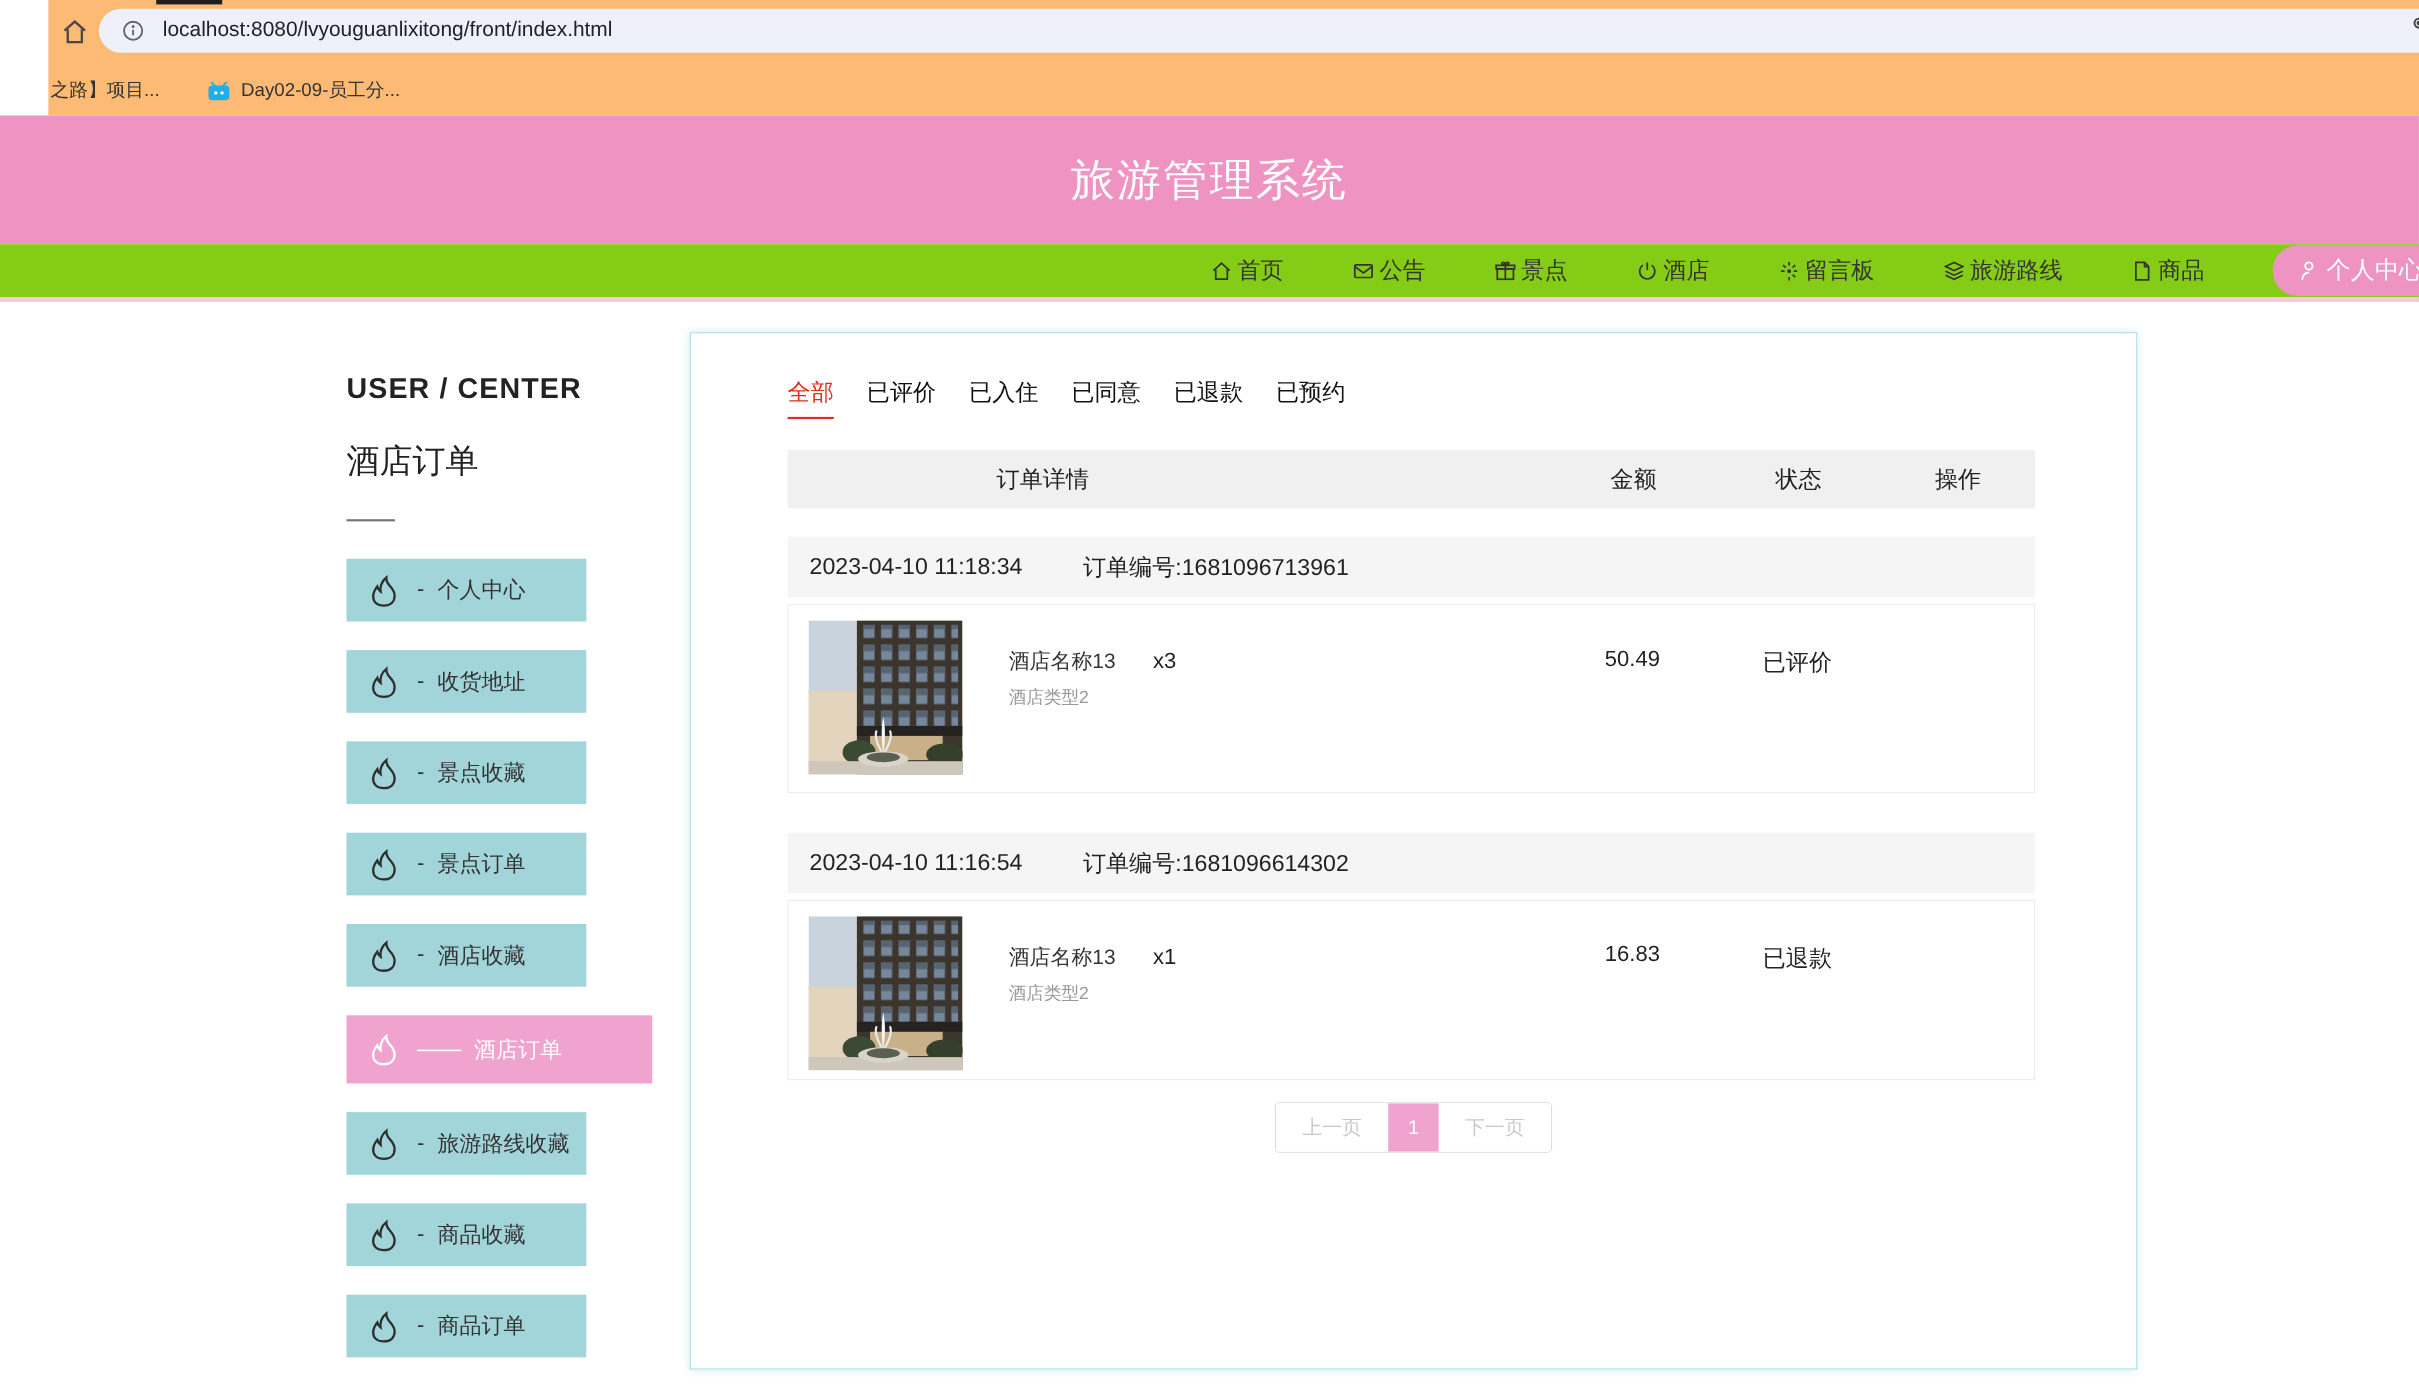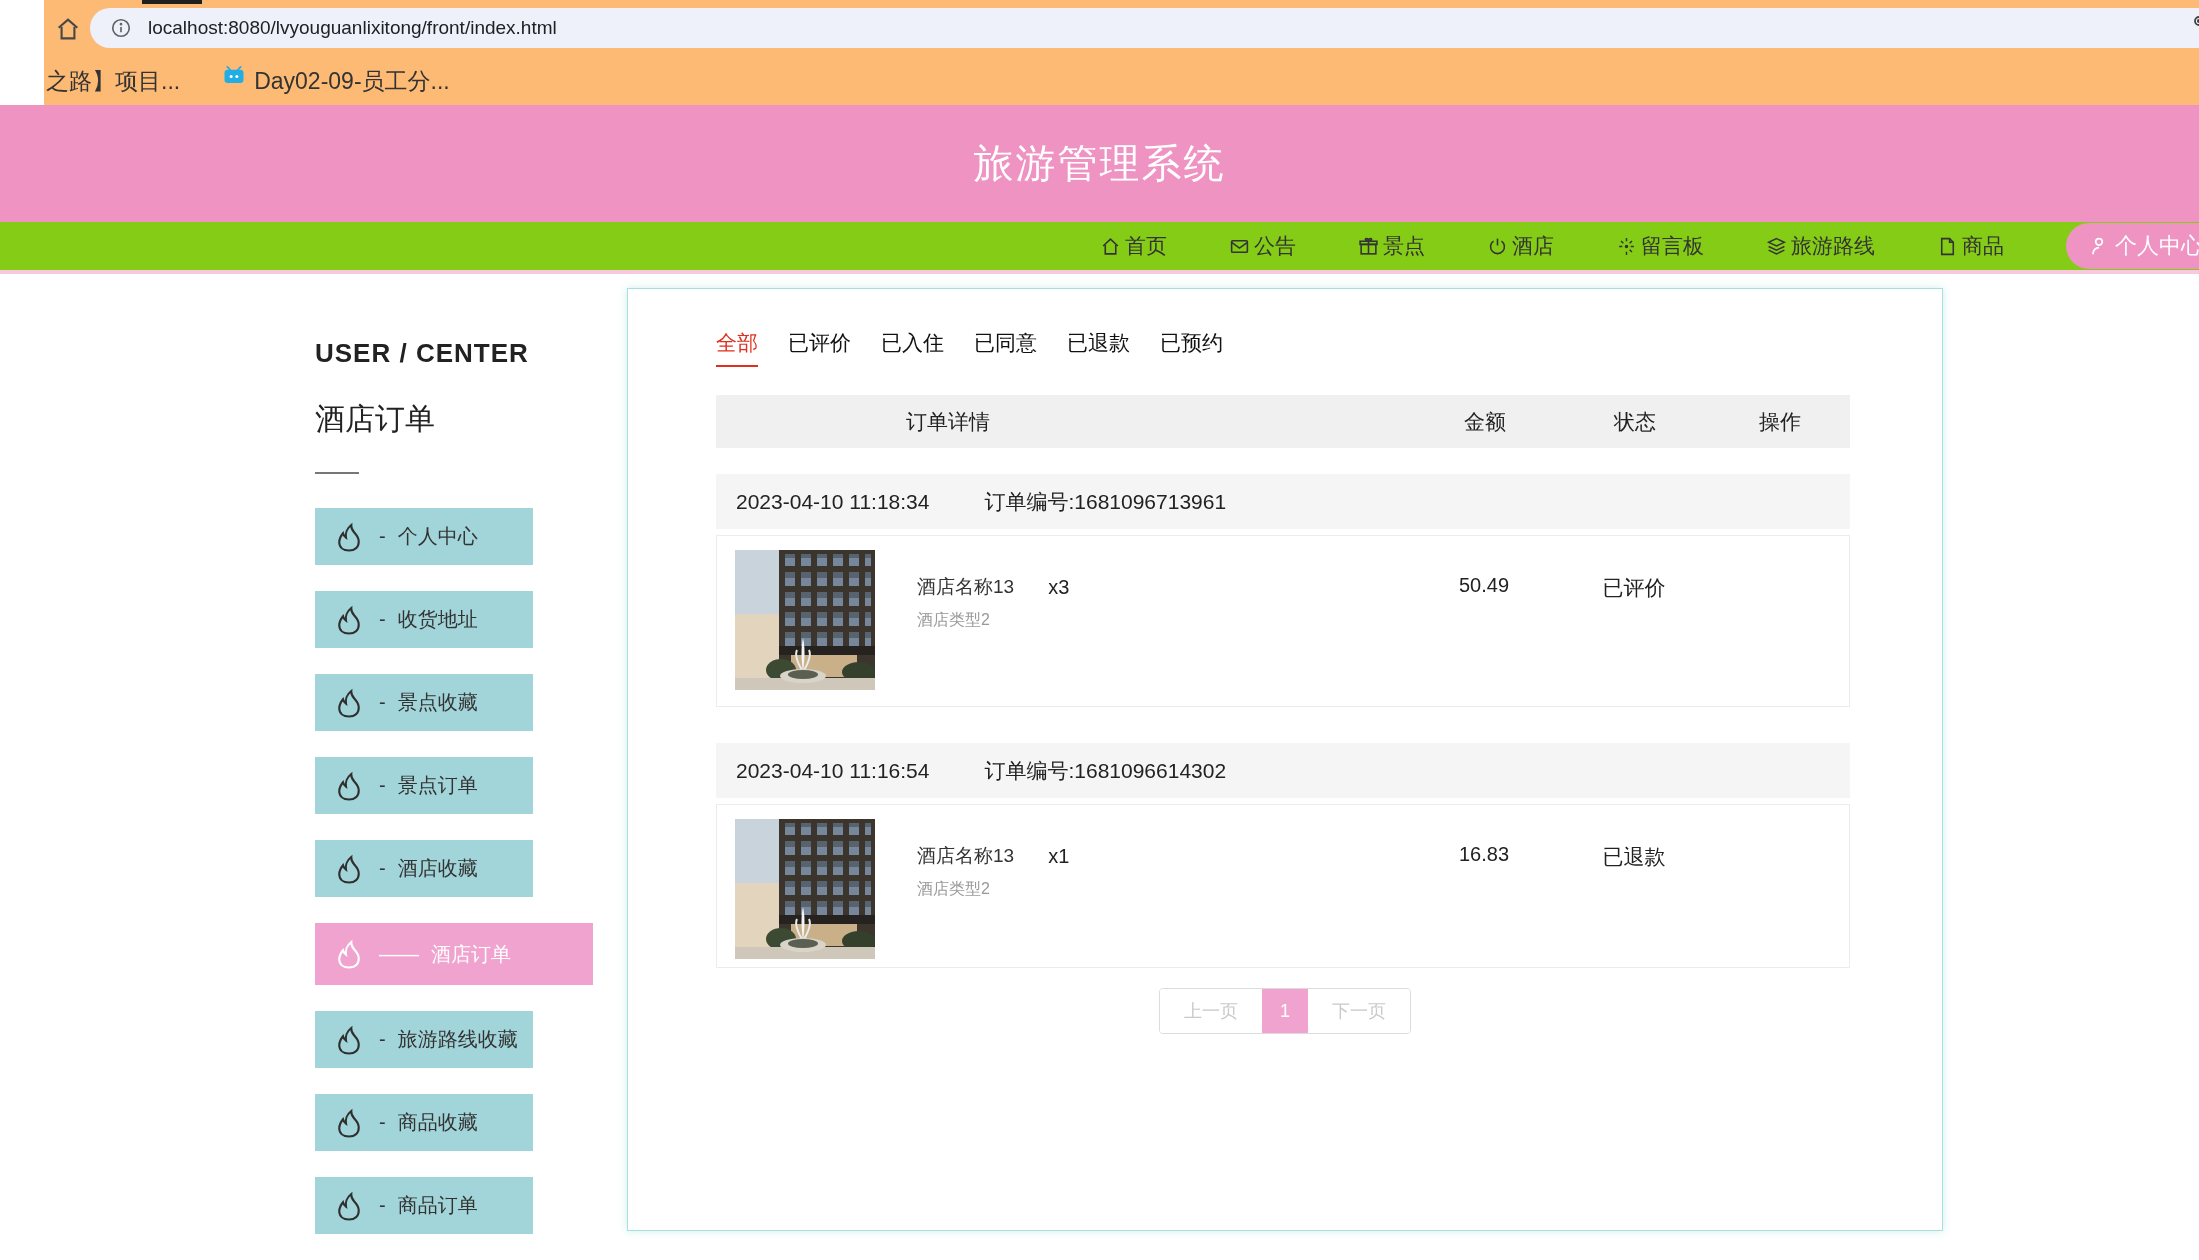--- a/index.html
+++ b/index.html
@@ -13,21 +13,21 @@
   .tab-remnant { position:absolute; left:98px; top:0; width:60px; height:4px; background:#1f1f1f; }
   .home-btn { position:absolute; left:10px; top:15px; width:28px; height:28px; color:#474747; }
   .addr-bar {
     position:absolute; left:46px; top:8px; width:2149px; height:40px;
     background:#eef1fa; border-radius:20px; display:flex; align-items:center;
   }
   .info-icon { margin-left:20px; width:22px; height:22px; color:#5f6368; flex:0 0 auto; }
   .url-text { margin-left:16px; font-size:19px; color:#202124; white-space:nowrap; }
   .key-icon { position:absolute; right:28px; top:9px; width:24px; height:24px; color:#444; }
   .bookmarks { position:absolute; left:0; top:60px; width:2199px; height:42px; display:flex; align-items:center; }
-  .bookmark { display:flex; align-items:flex-start; gap:8px; font-size:23px; color:#333; white-space:nowrap; }
+  .bookmark { display:flex; align-items:flex-end; gap:8px; font-size:17px; color:#333; white-space:nowrap; }
   .bookmark.first { margin-left:2px; }
   .bookmark.second { margin-left:42px; }
   .bili-icon { width:24px; height:19px; }
   
   .banner {
     position:absolute; left:0; top:105px; width:2199px; height:117px;
     background:#ee93c2; display:flex; align-items:center; justify-content:center;
   }
   .banner-title { color:#fff; font-size:40px; letter-spacing:2px; }
   
@@ -54,21 +54,21 @@
     width:218px; height:57px; margin-bottom:26px; background:#a2d5da;
     display:flex; align-items:center; padding-left:16px; gap:12px;
     font-size:20px; color:#333; cursor:pointer;
   }
   .sb-item .flame { width:36px; height:36px; color:#2f2f2f; flex:0 0 auto; }
   .sb-item.active { width:278px; height:62px; background:#f0a3ce; color:#fff; }
   .sb-item.active .flame { color:#fff; }
   .sb-dash { font-size:20px; }
   
   .panel {
-    position:absolute; left:627px; top:288px; width:1316px; height:943px;
+    position:absolute; left:627px; top:302px; width:1316px; height:943px;
     background:#fff; border:1px solid #a9dfe1; box-shadow:0 0 8px rgba(150,215,215,.45);
   }
   .tabs { margin:40px 0 0 88px; display:flex; gap:30px; font-size:21px; }
   .tab { color:#111; cursor:pointer; padding-bottom:8px; }
   .tab.active { color:#df2f1f; border-bottom:2px solid #df2f1f; }
   .grid-cols { display:grid; grid-template-columns:1fr 150px 150px 140px; }
   .thead {
     margin:28px 92px 0 88px; height:53px; background:#f0f0f0;
     align-items:center; font-size:21px; color:#222;padding-left:40px;
   }

